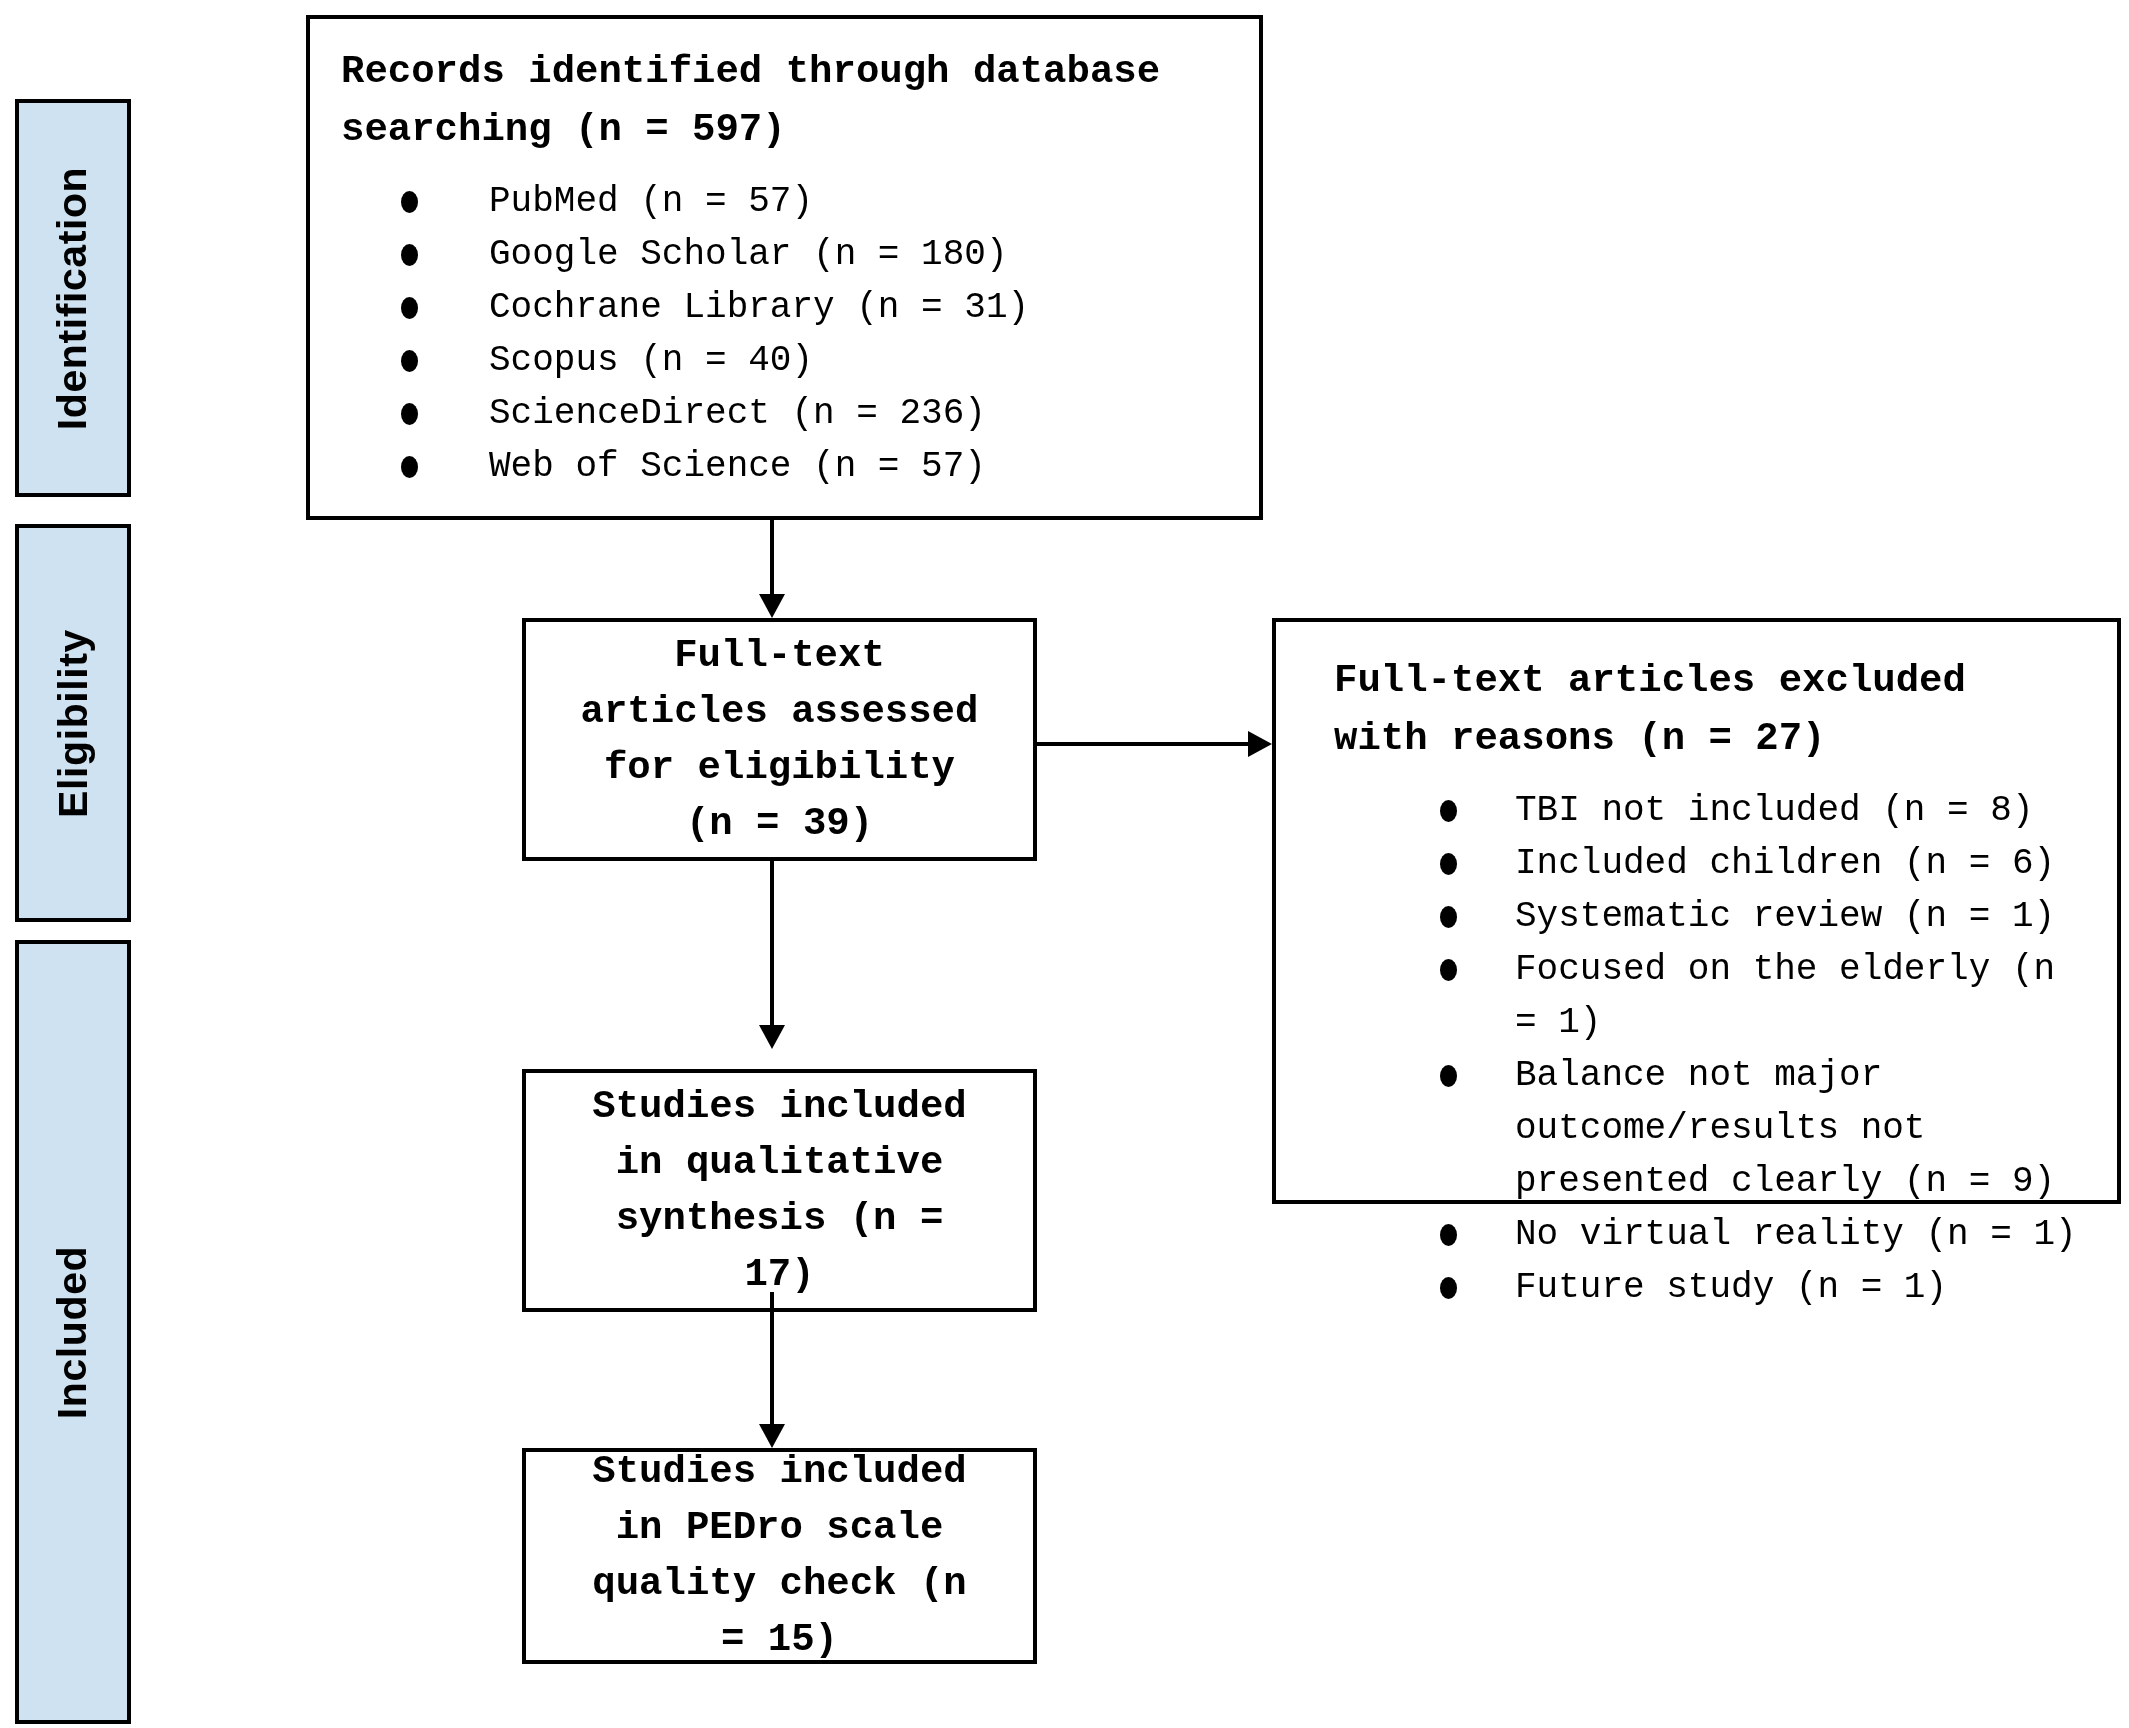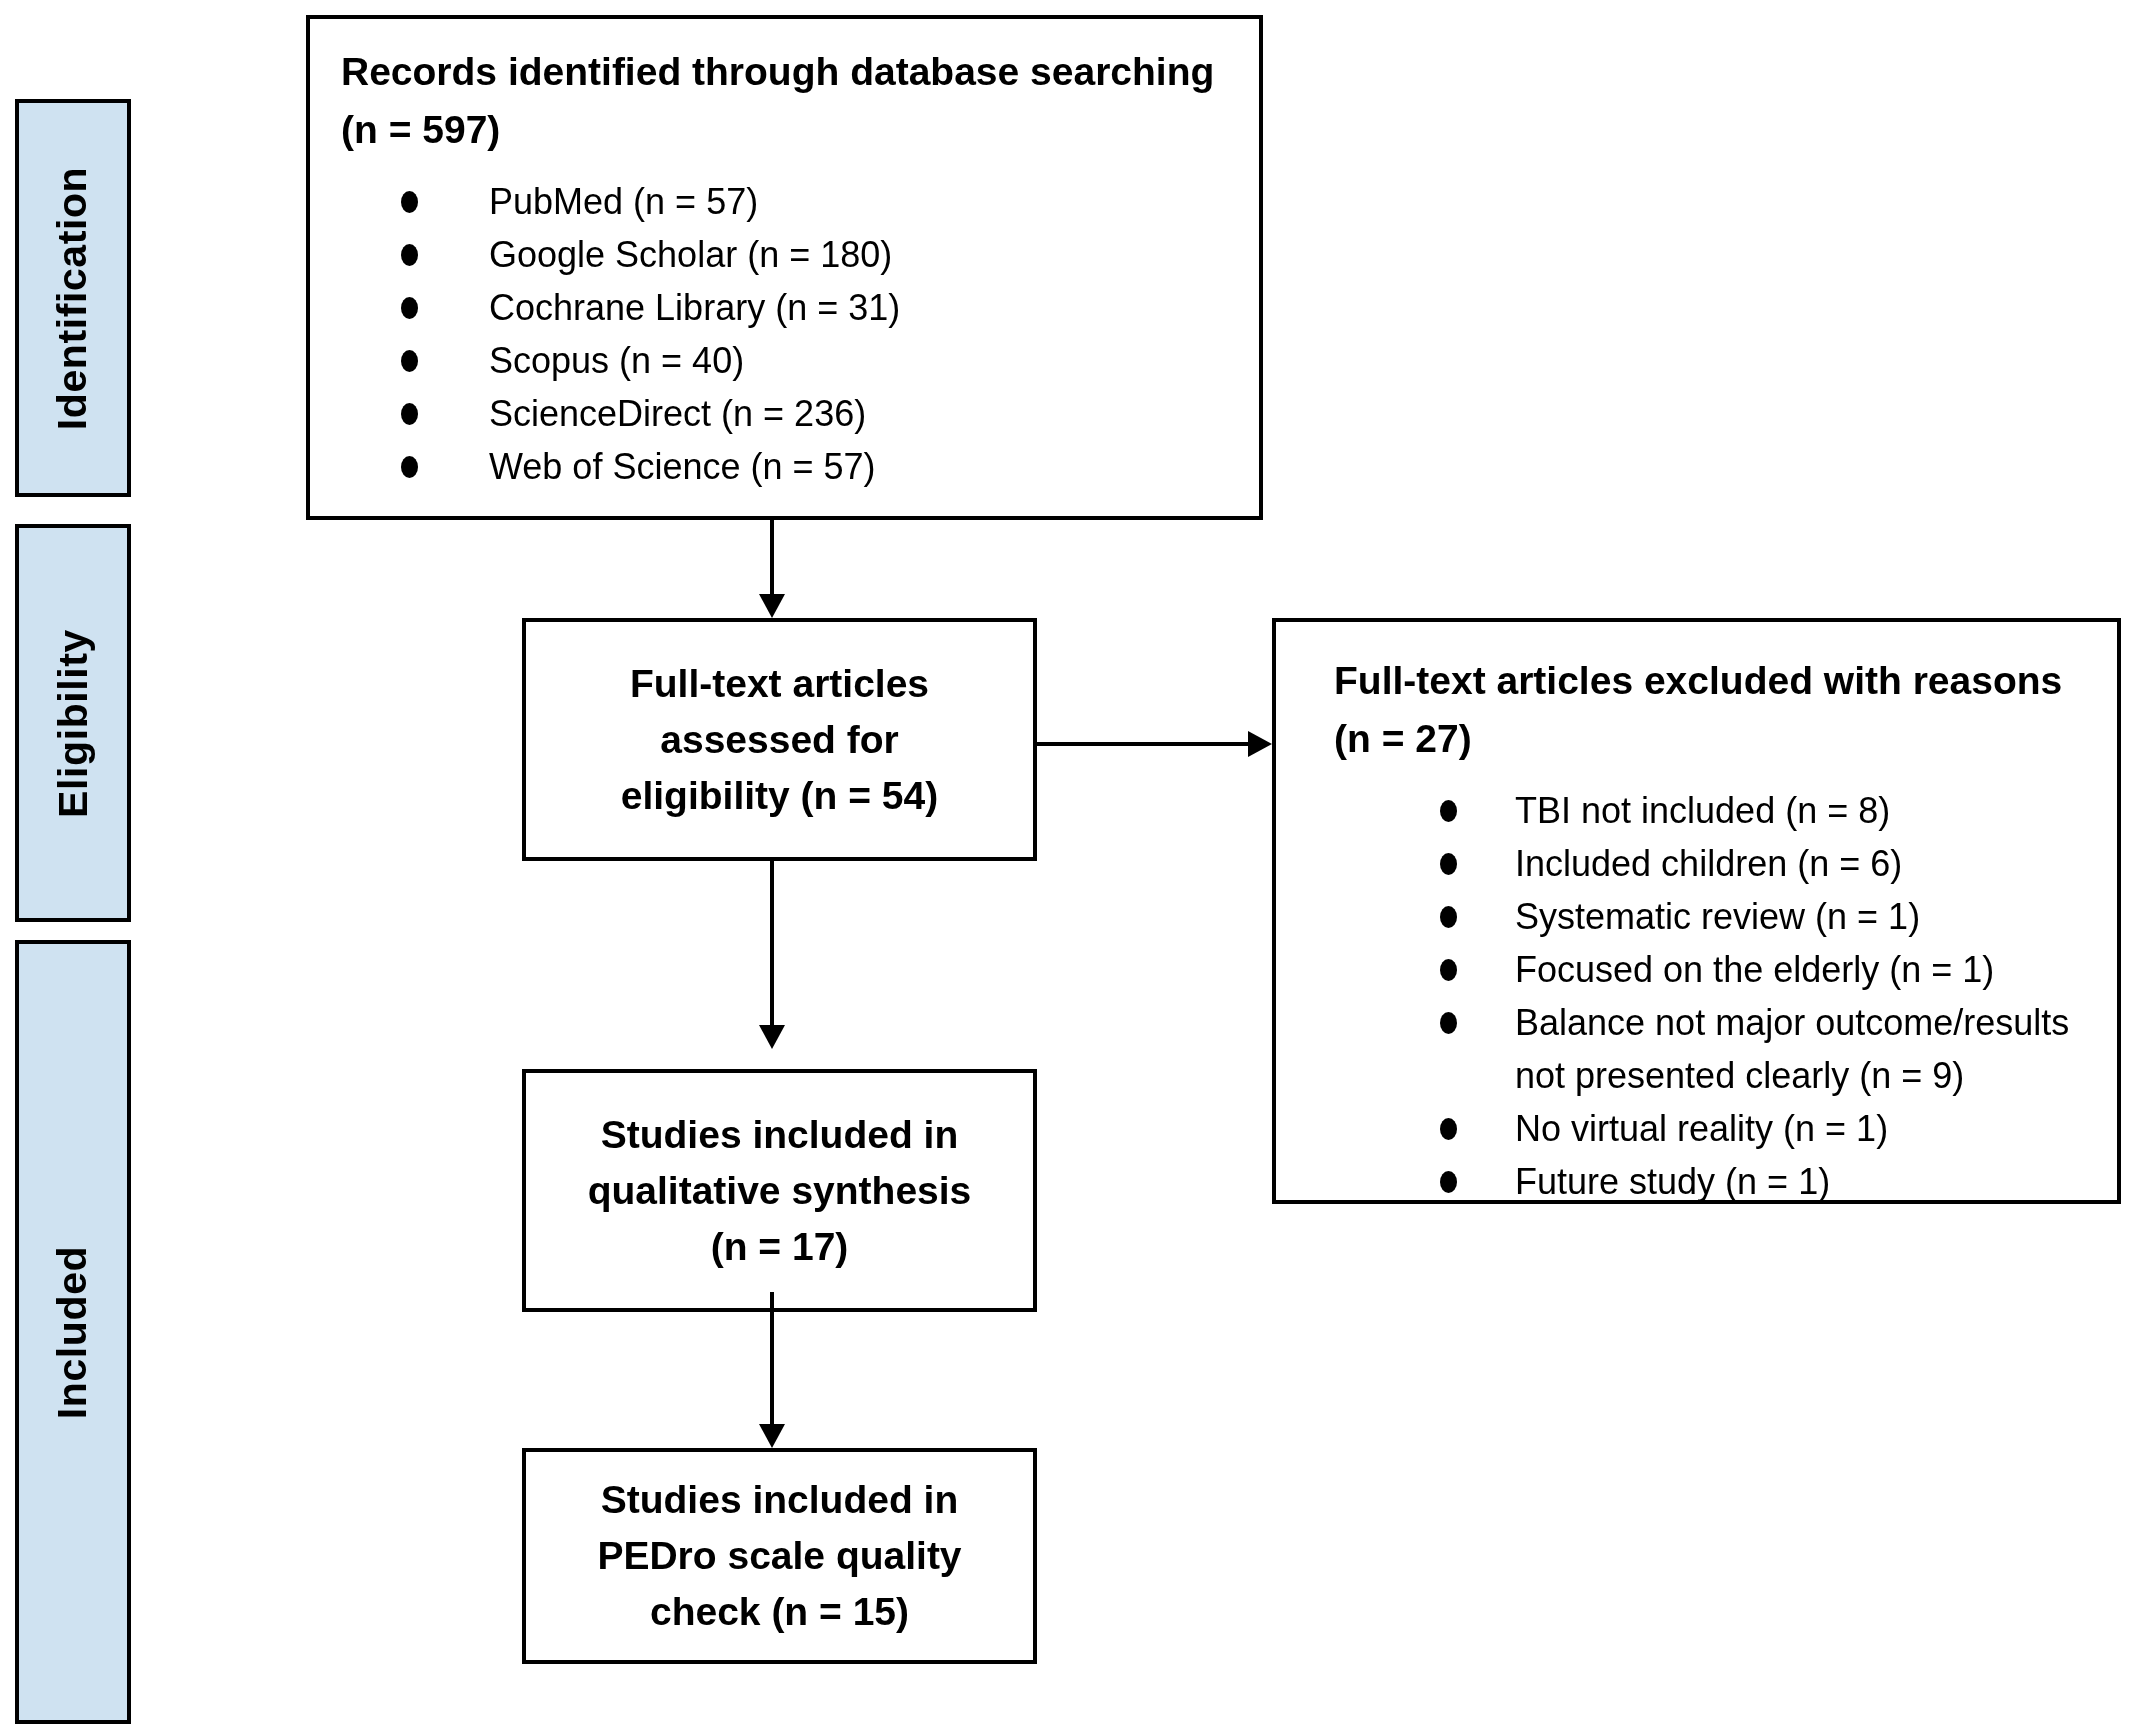--- a/index.html
+++ b/index.html
@@ -37,20 +37,21 @@
   }
   #stage-identification{top:99px;height:398px;}
   #stage-eligibility{top:524px;height:398px;}
   #stage-included{top:940px;height:784px;}
 
   
   .box{
     position:absolute;
     background:var(--background);
     border:4.4px solid var(--border);
+    font-family:Liberation Mono, monospace;
   }
   .box-title{
     font-size:39px;
     font-weight:700;
     line-height:58px;
   }
   .center-box{
     display:flex;
     align-items:center;
     justify-content:center;
@@ -135,21 +136,21 @@
         <li>PubMed (n = 57)</li>
         <li>Google Scholar (n = 180)</li>
         <li>Cochrane Library (n = 31)</li>
         <li>Scopus (n = 40)</li>
         <li>ScienceDirect (n = 236)</li>
         <li>Web of Science (n = 57)</li>
       </ul>
   </div>
 
   <div class="box center-box" id="box-assessed">
-    <div class="box-title">Full-text articles assessed for eligibility (n = 54)</div>
+    <div class="box-title">Full-text articles assessed for eligibility (n = 39)</div>
   </div>
 
   <div class="box" id="box-excluded">
     <div class="box-title">Full-text articles excluded with reasons (n = 27)</div>
     <ul class="bullets">
         <li>TBI not included (n = 8)</li>
         <li>Included children (n = 6)</li>
         <li>Systematic review (n = 1)</li>
         <li>Focused on the elderly (n = 1)</li>
         <li>Balance not major outcome/results not presented clearly (n = 9)</li>

